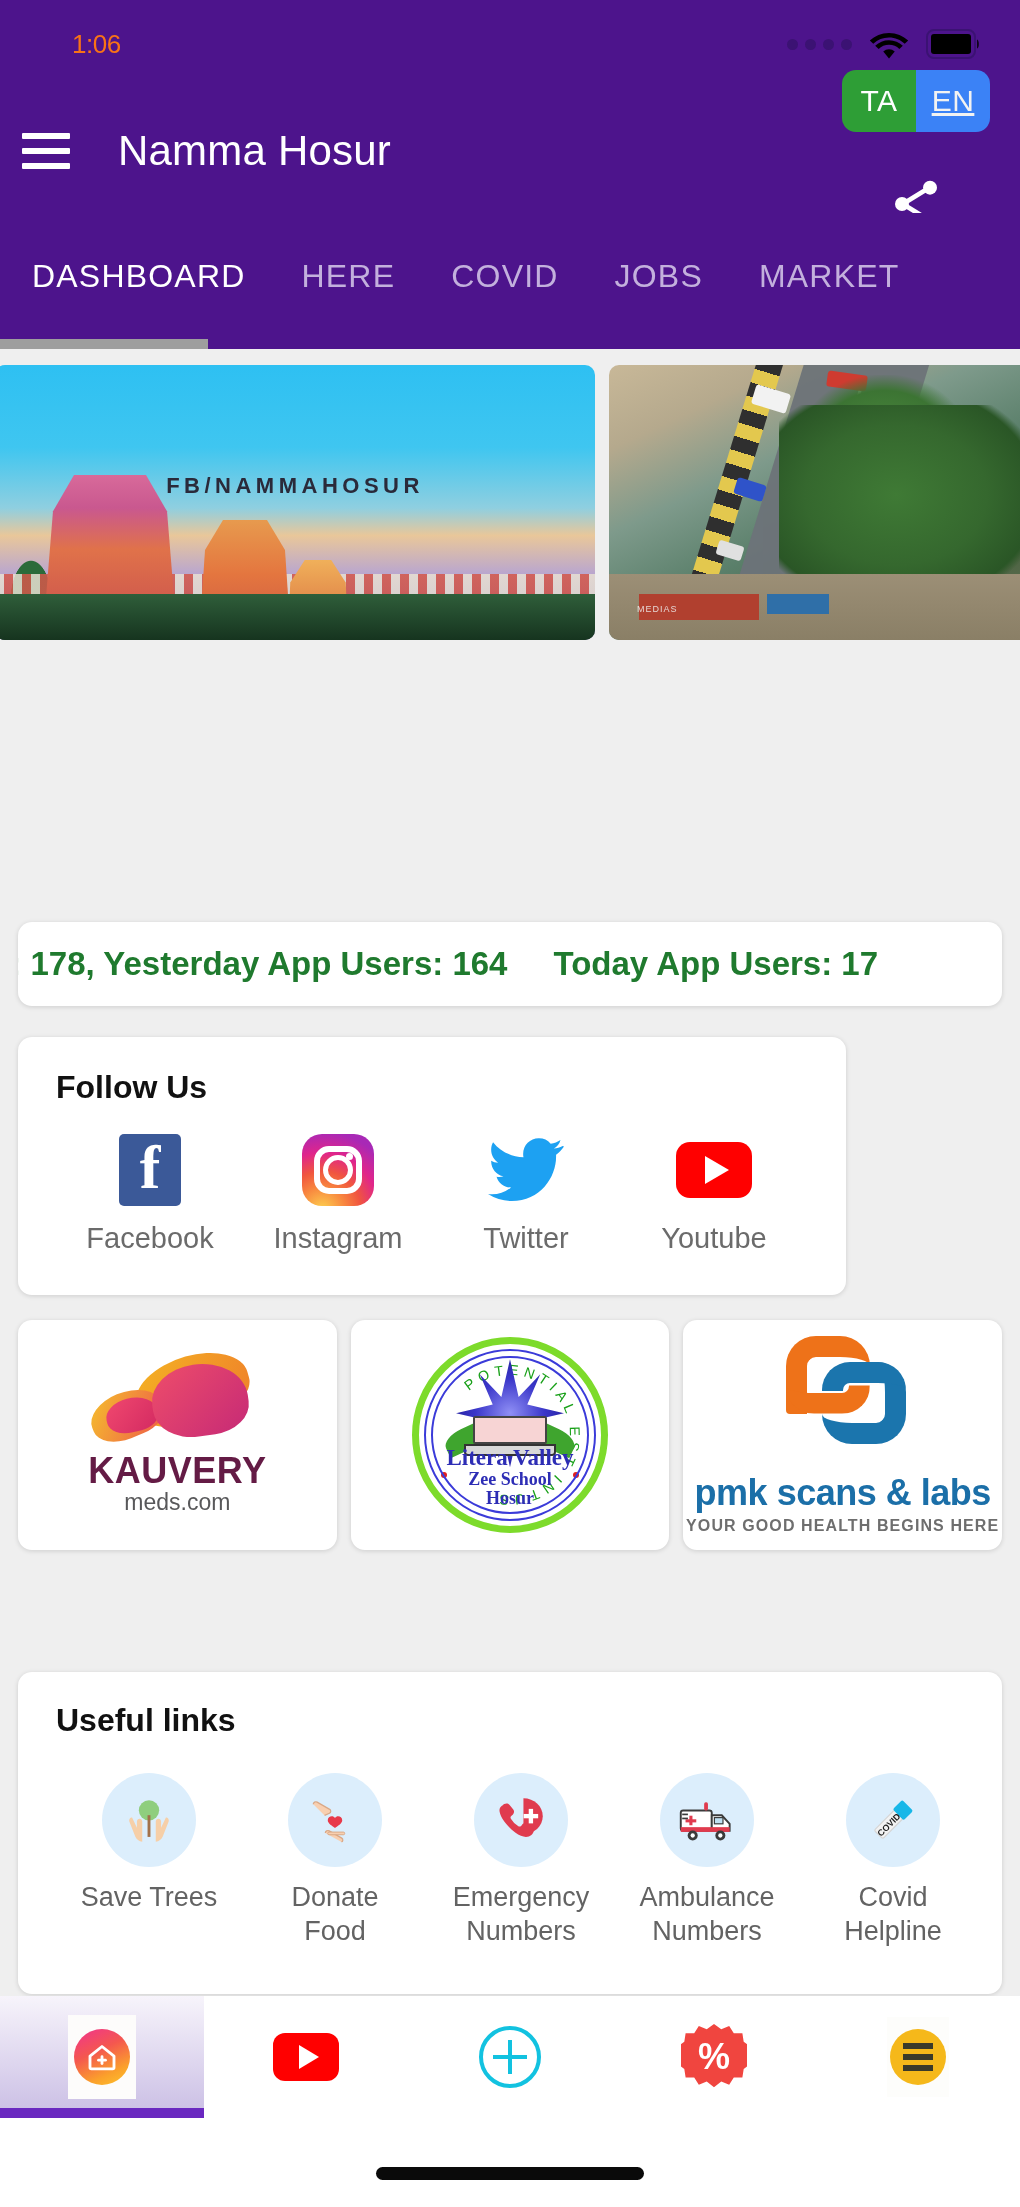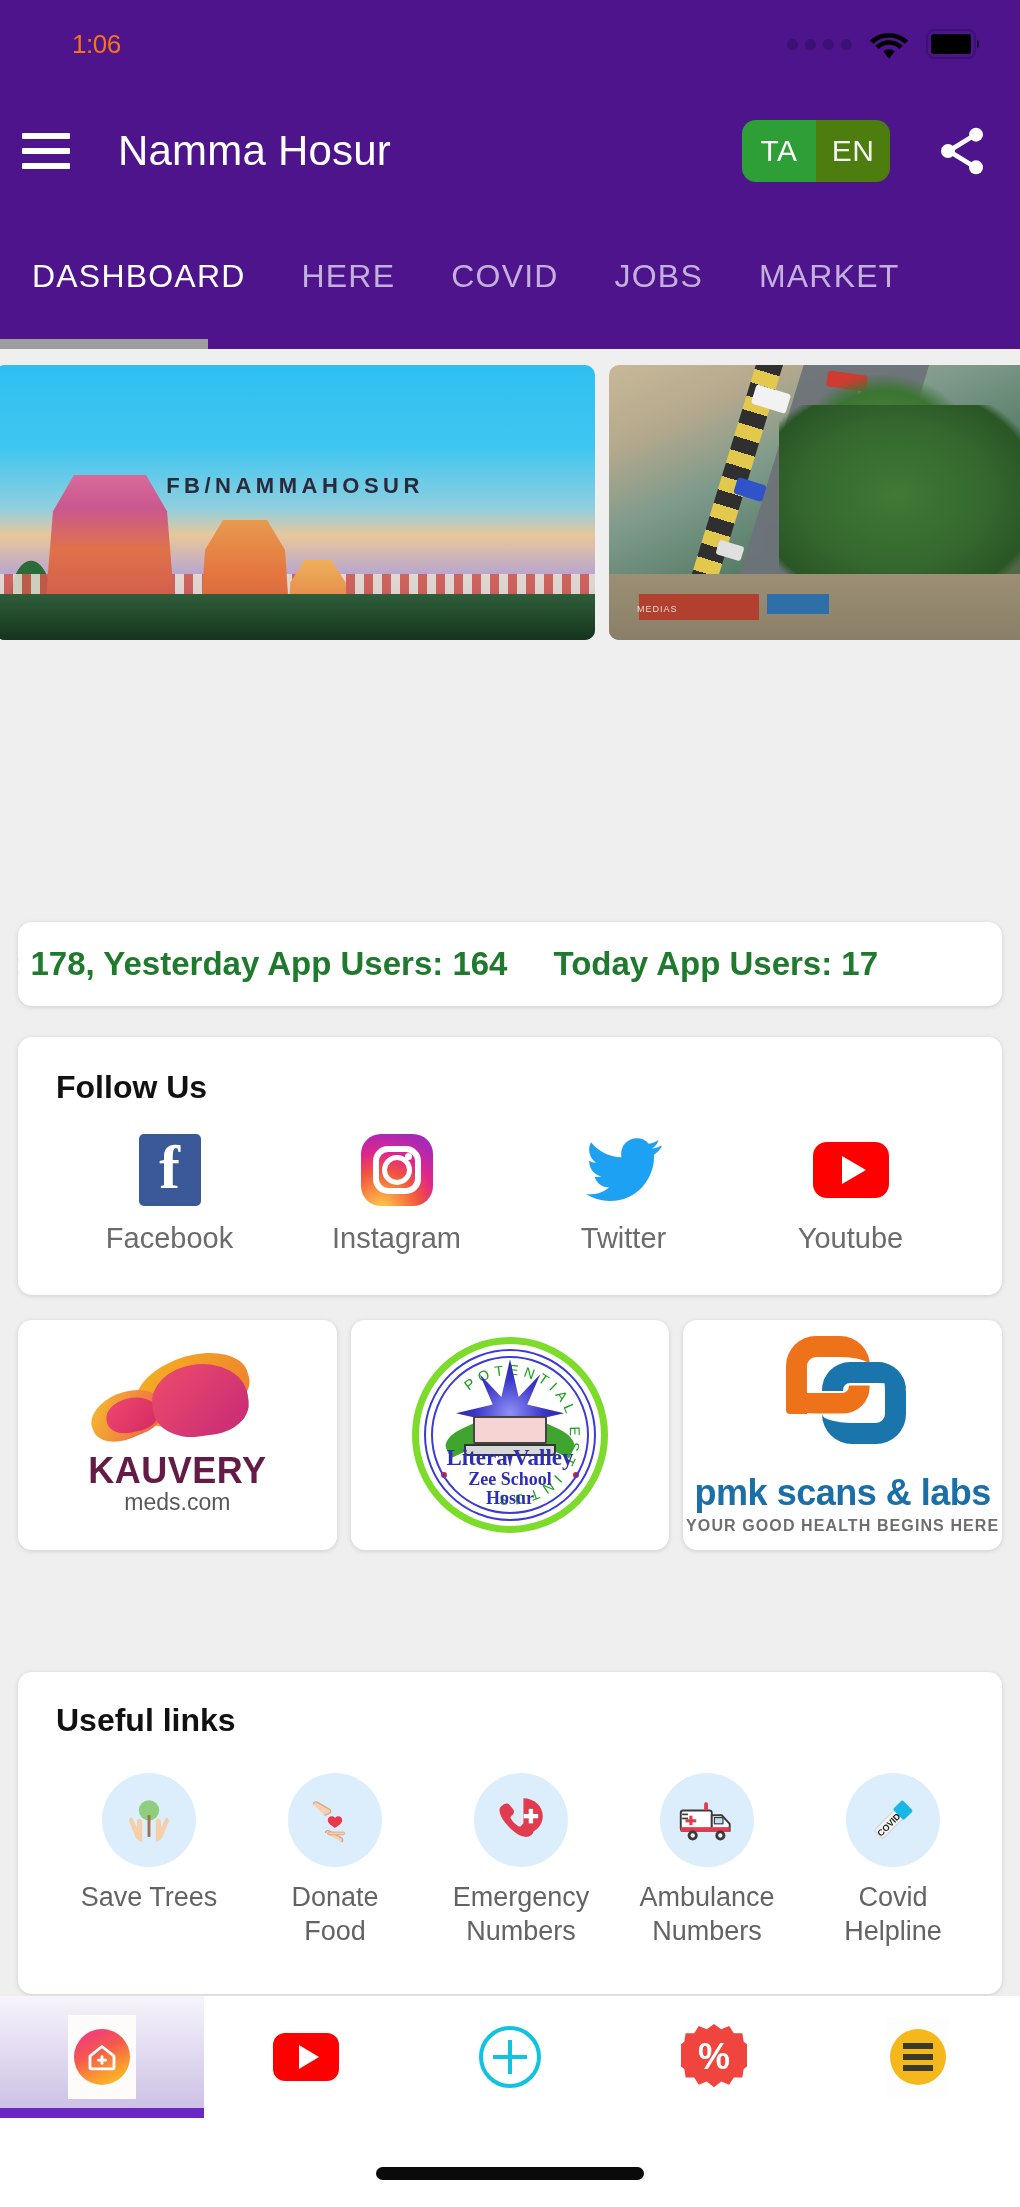--- a/index.html
+++ b/index.html
@@ -27,26 +27,26 @@
   
   .appbar {
     position: absolute; top: 88px; left: 0; right: 0; height: 125px;
     background: #4d148c;
     display: flex; align-items: center; padding: 0 30px 0 22px;
   }
   .hamburger { width: 54px; height: 54px; display: flex; flex-direction: column;
     justify-content: center; gap: 9px; cursor: pointer; }
   .hamburger span { display: block; width: 48px; height: 6px; background: #fff; border-radius: 1px; }
   .app-title { color: #fff; font-size: 42px; margin-left: 42px; letter-spacing: 0.2px; white-space: nowrap; }
-  .appbar-right { margin-left: auto; display: flex; align-items: center; gap: 44px; }
+  .appbar-right { margin-left: auto; display: flex; align-items: center; gap: 44px; flex-direction: column; }
   .lang-toggle { display: flex; border-radius: 14px; overflow: hidden; height: 62px; }
   .lang-seg { width: 74px; display: flex; align-items: center; justify-content: center;
     font-size: 30px; letter-spacing: 0.5px; }
   .lang-seg.ta { background: #2e9e36; color: #fff; }
-  .lang-seg.en { background: #4d7c0f; color: #f2f2f2; }
+  .lang-seg.en { background: #3b82f6; color: #f2f2f2; text-decoration: underline; }
   .share-icon { width: 56px; height: 56px; }
 
   
   .tabbar {
     position: absolute; top: 213px; left: 0; right: 0; height: 126px;
     background: #4d148c; display: flex; align-items: center; overflow: hidden;
   }
   .tab {
     font-size: 32px; letter-spacing: 1.2px; color: #c3b0dd; white-space: nowrap;
     padding: 0 0; font-weight: 500;
@@ -153,21 +153,21 @@
     overflow: hidden; display: flex; align-items: center;
   }
   .ticker-text {
     color: #1f7a2e; font-size: 33px; font-weight: bold; white-space: nowrap;
     margin-left: -26px;
   }
   .ticker-gap { display: inline-block; width: 46px; }
 
   
   .follow {
-    position: absolute; top: 1037px; left: 18px; width: 984px; height: 258px; padding: 32px 38px 8px;
+    position: absolute; top: 1037px; left: 18px; width: 828px; height: 258px; padding: 32px 38px 8px;
   }
   .section-title { font-size: 32px; font-weight: bold; color: #111; }
   .social-row { display: flex; margin-top: 26px; }
   .social { flex: 1; display: flex; flex-direction: column; align-items: center; gap: 14px; }
   .social-ico { width: 76px; height: 76px; display: flex; align-items: center; justify-content: center; }
   .social-label { font-size: 29px; color: #6b6b6b; }
 
   .fb-ico { width: 62px; height: 72px; background: #3b5998; border-radius: 5px;
     position: relative; }
   .fb-ico::after {

